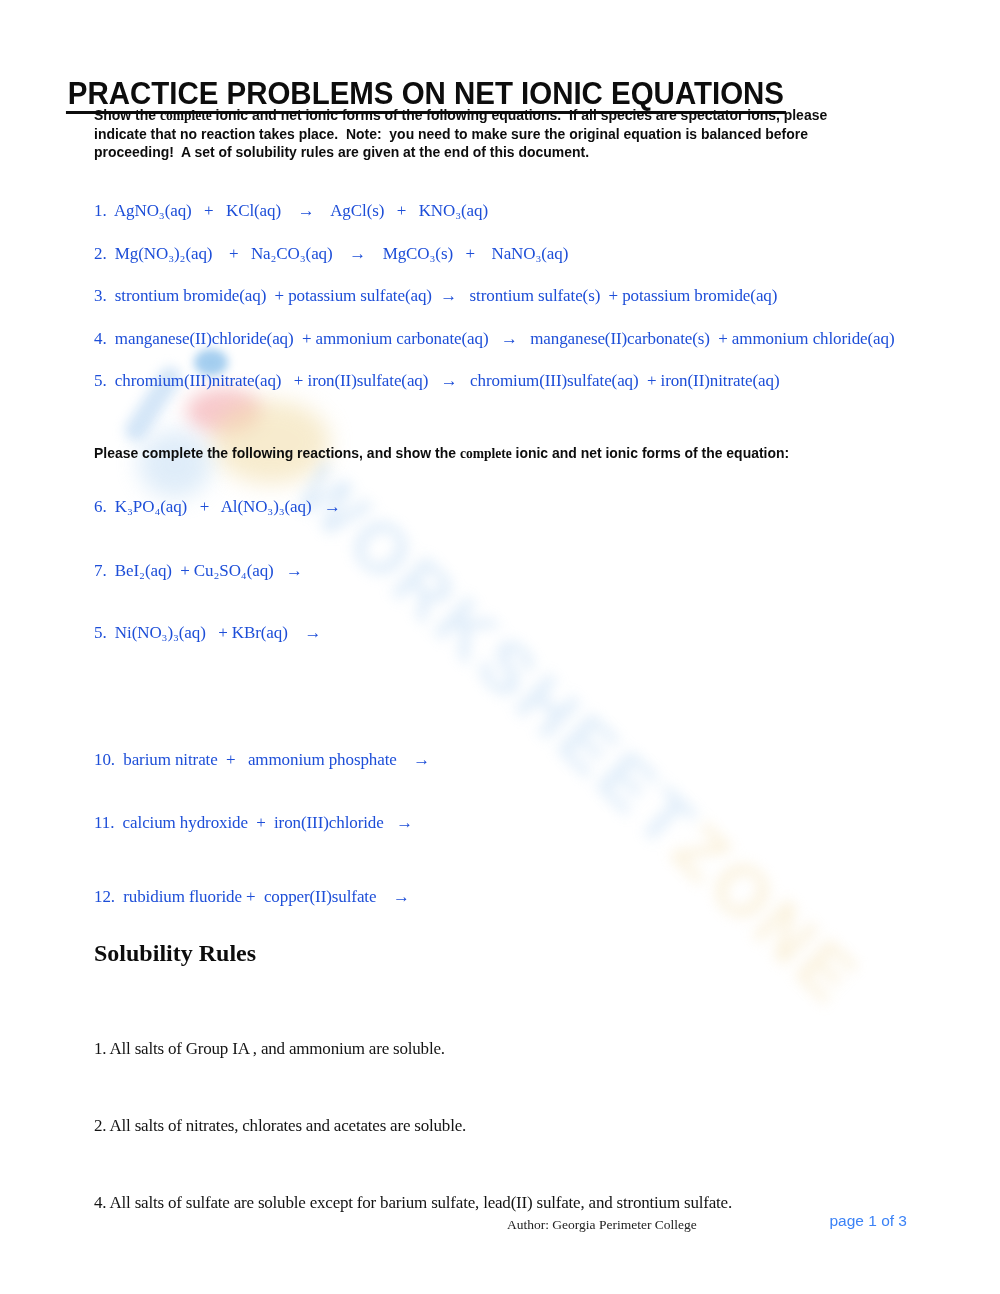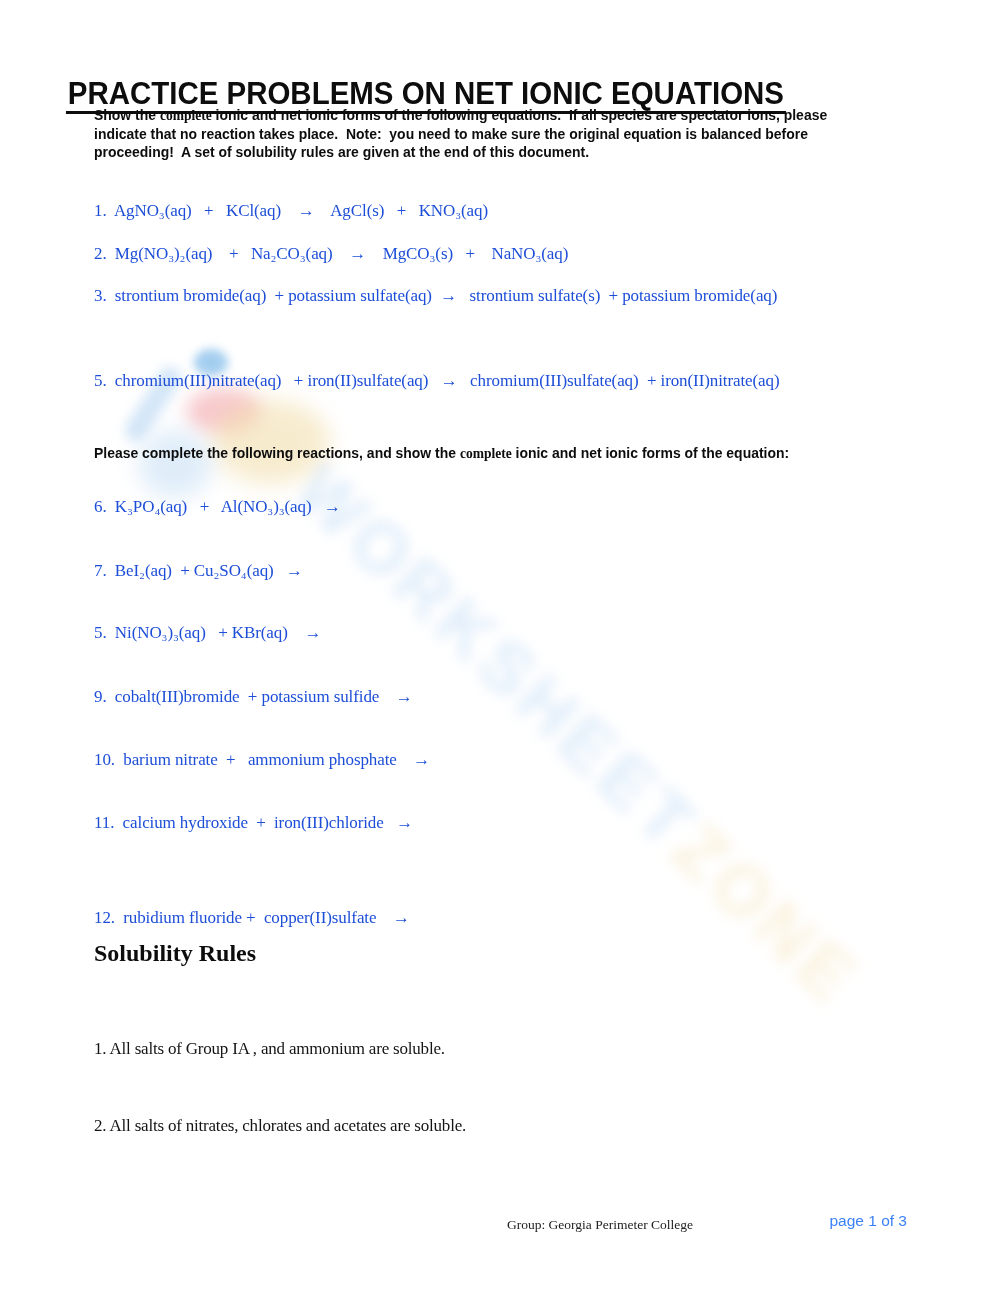--- a/index.html
+++ b/index.html
@@ -99,39 +99,40 @@
 
     <div class="intro">
       <div class="bold-sans"><span>Show the </span><span class="serif-word">complete</span><span> ionic and net ionic forms of the following equations.  If all species are spectator ions, please</span></div>
       <div class="bold-sans">indicate that no reaction takes place.  Note:  you need to make sure the original equation is balanced before</div>
       <div class="bold-sans">proceeding!  A set of solubility rules are given at the end of this document.</div>
     </div>
 
     <div class="eq" style="top:200px">1.  AgNO₃(aq)   +   KCl(aq)    →    AgCl(s)   +   KNO₃(aq)</div>
     <div class="eq" style="top:243px">2.  Mg(NO₃)₂(aq)    +   Na₂CO₃(aq)    →    MgCO₃(s)   +    NaNO₃(aq)</div>
     <div class="eq" style="top:285px">3.  strontium bromide(aq)  + potassium sulfate(aq)  →   strontium sulfate(s)  + potassium bromide(aq)</div>
+    <div class="eq" style="top:328px">4.  manganese(II)chloride(aq)  + ammonium carbonate(aq)   →   manganese(II)carbonate(s)  + ammonium chloride(aq)</div>
     <div class="eq" style="top:370px">5.  chromium(III)nitrate(aq)   + iron(II)sulfate(aq)   →   chromium(III)sulfate(aq)  + iron(II)nitrate(aq)</div>
 
     <div class="bold-sans mid"><span>Please complete the following reactions, and show the </span><span class="serif-word">complete</span><span> ionic and net ionic forms of the equation:</span></div>
 
     <div class="eq" style="top:496px">6.  K₃PO₄(aq)   +   Al(NO₃)₃(aq)   →</div>
     <div class="eq" style="top:560px">7.  BeI₂(aq)  + Cu₂SO₄(aq)   →</div>
     <div class="eq" style="top:622px">5.  Ni(NO₃)₃(aq)   + KBr(aq)    →</div>
-    <div class="eq" style="top:686px">9.  cobalt(III)bromide  + potassium sulfide    →</div>
     <div class="eq" style="top:749px">10.  barium nitrate  +   ammonium phosphate    →</div>
     <div class="eq" style="top:812px">11.  calcium hydroxide  +  iron(III)chloride   →</div>
-    <div class="eq" style="top:907px">12.  rubidium fluoride +  copper(II)sulfate    →</div>
+    <div class="eq" style="top:886px">12.  rubidium fluoride +  copper(II)sulfate    →</div>
 
     <div class="sol-heading">Solubility Rules</div>
 
     <div class="rules">
       <div>1. All salts of Group IA , and ammonium are soluble.</div>
       <div>2. All salts of nitrates, chlorates and acetates are soluble.</div>
+      <div>4. All salts of sulfate are soluble except for barium sulfate, lead(II) sulfate, and strontium sulfate.</div>
       
       
       
     </div>
 
-    <div class="footer-author">Group: Georgia Perimeter College</div>
+    <div class="footer-author">Author: Georgia Perimeter College</div>
     <div class="footer-page">page 1 of 3</div>
 
   </div>
 </div>
 
 </body></html>

